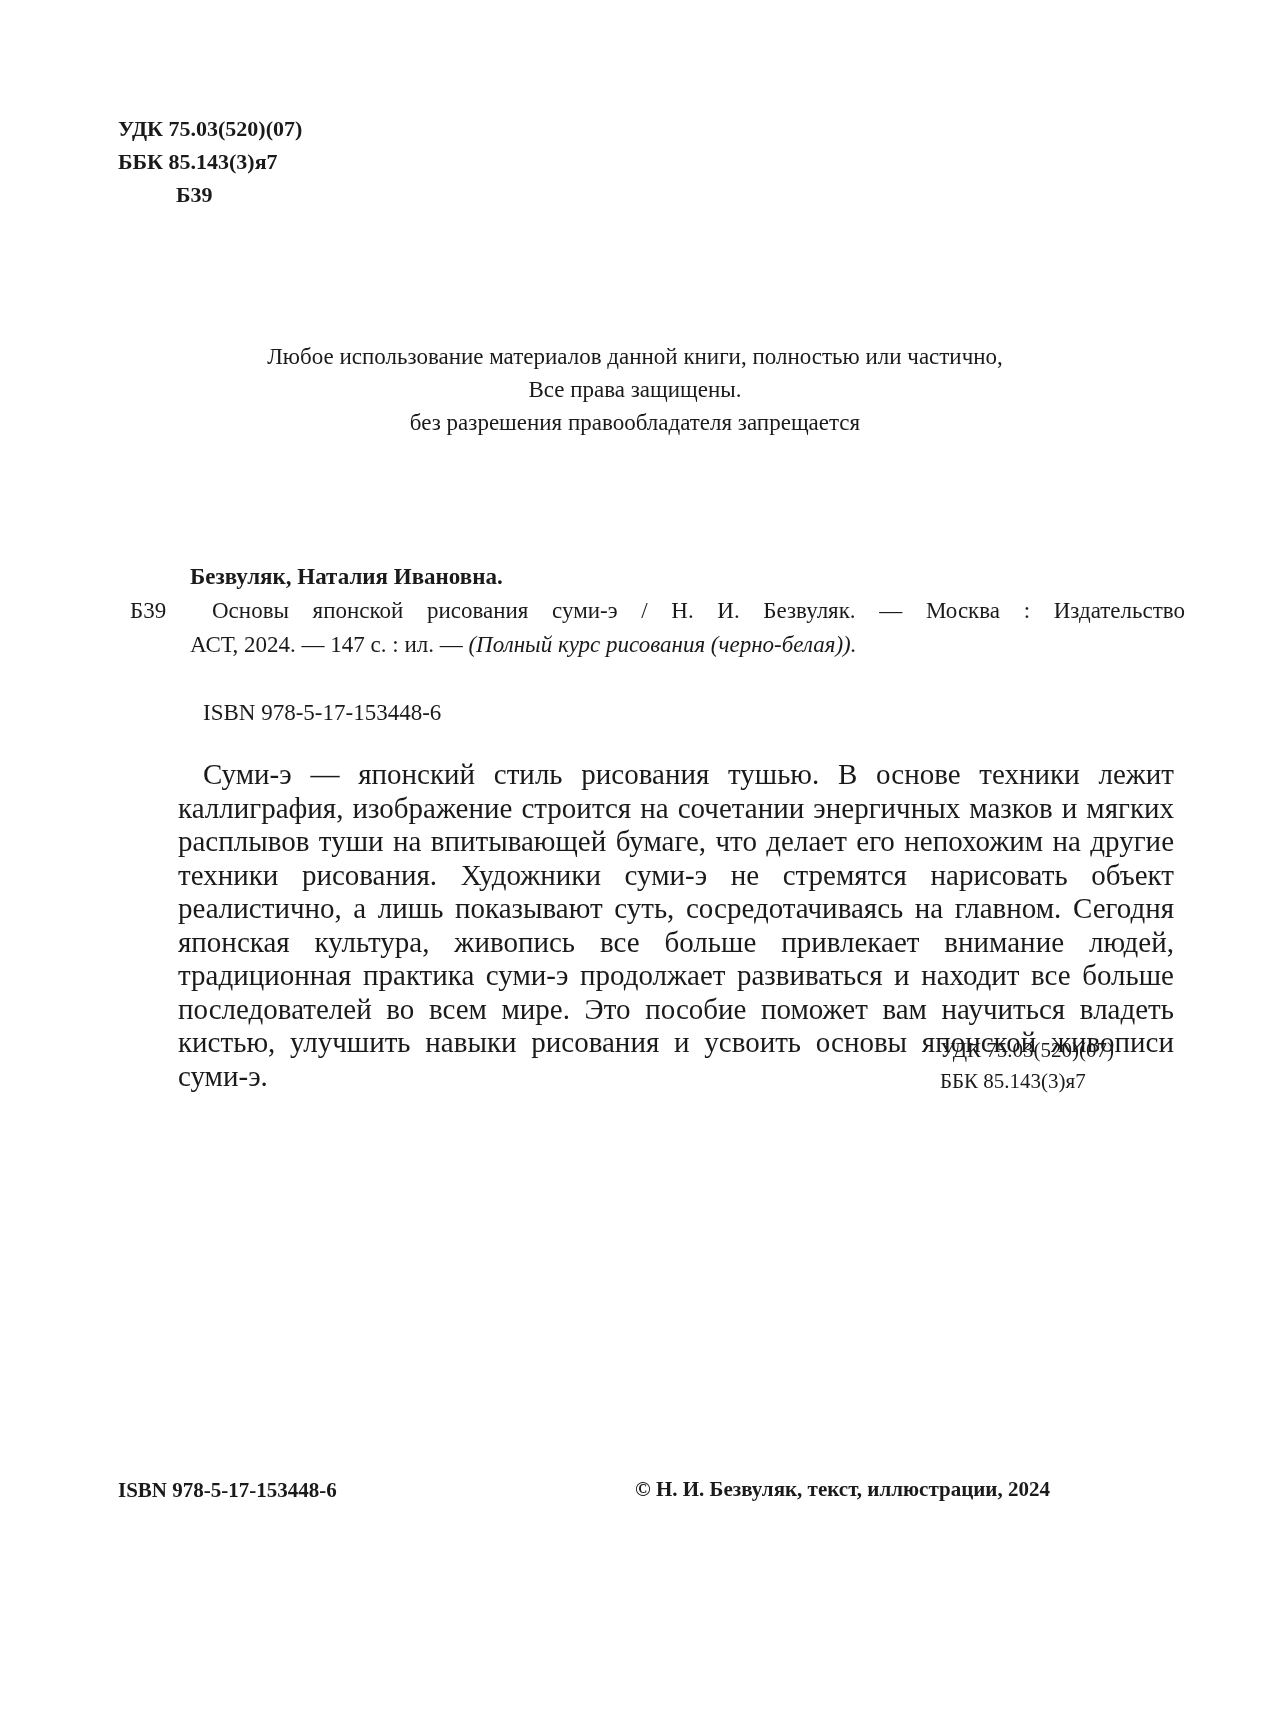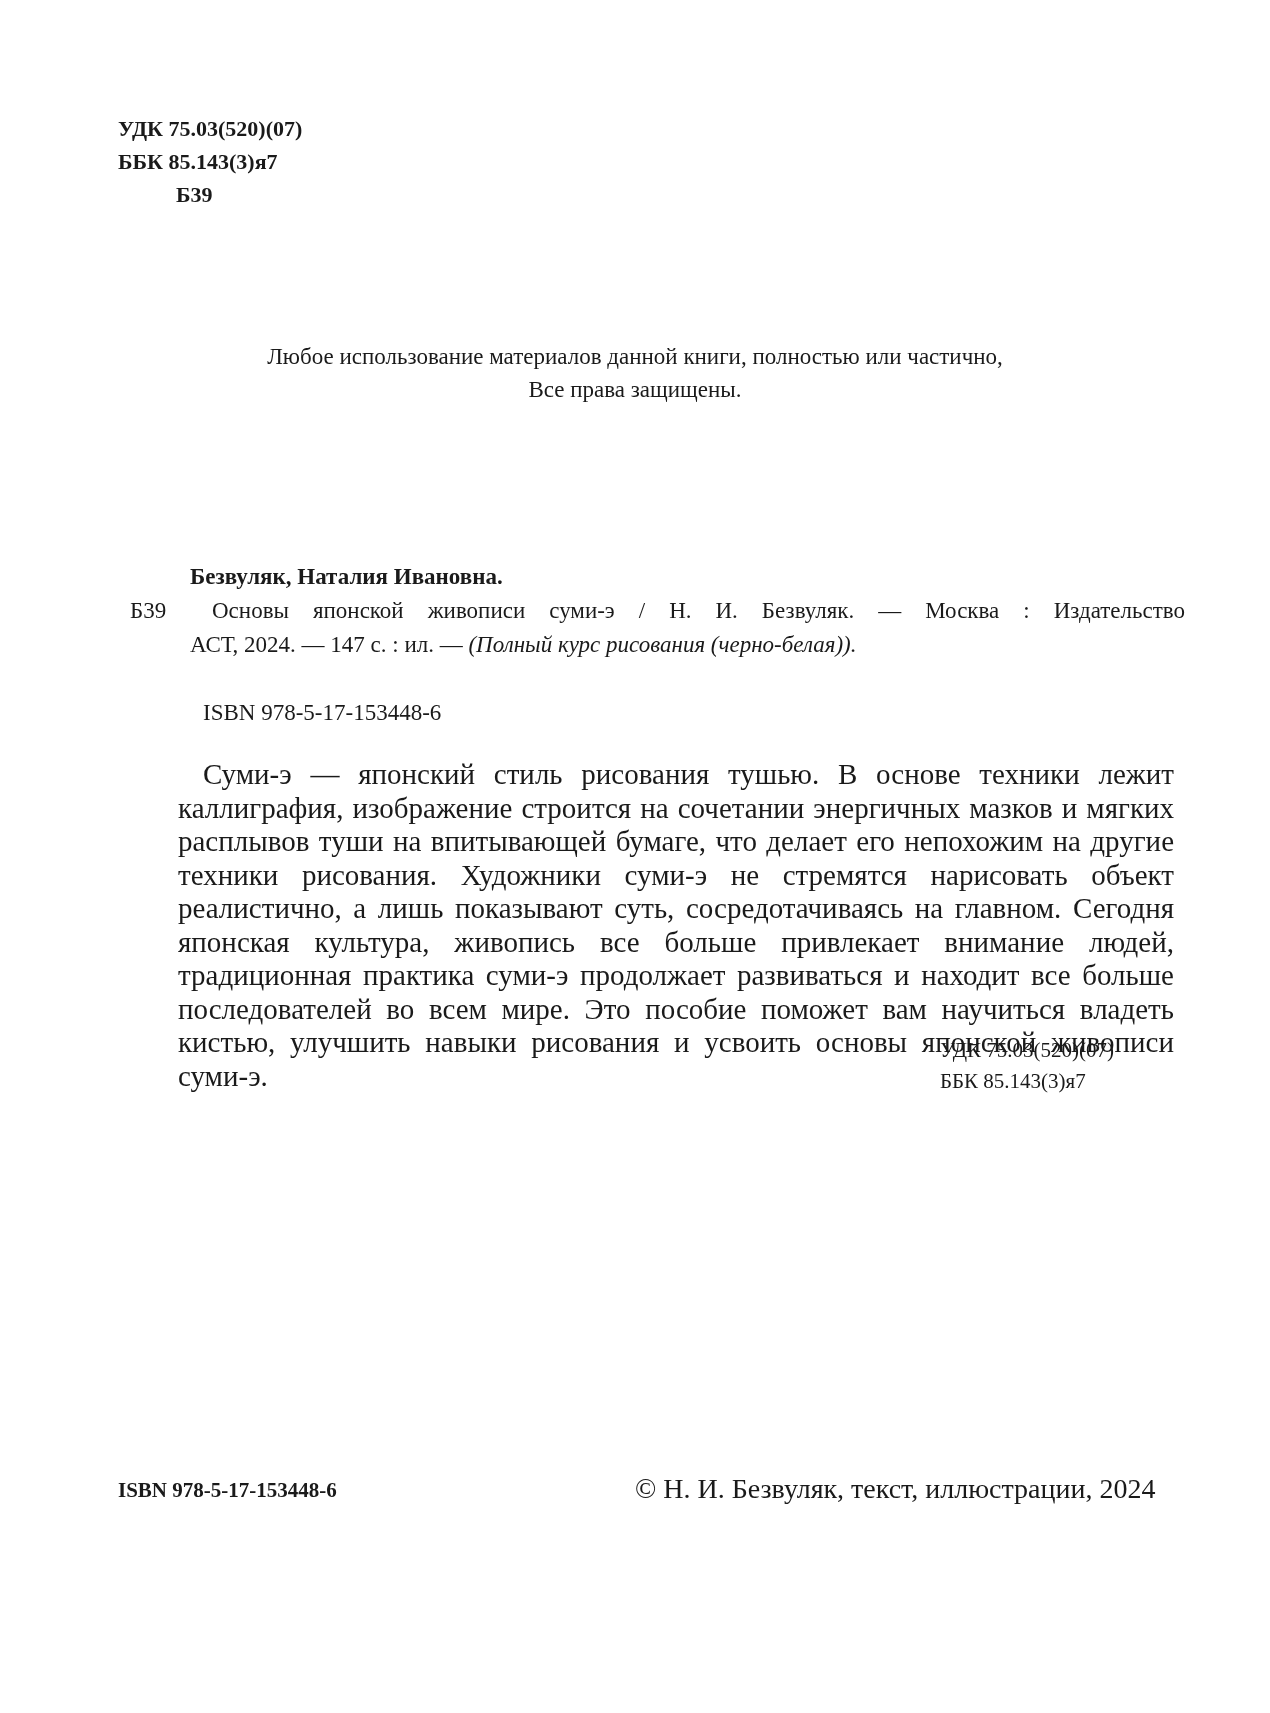--- a/index.html
+++ b/index.html
@@ -23,41 +23,42 @@
     .biblio .desc-cont { padding-left: 60px; }
     .biblio .desc-cont i { }
     .isbn-inline { left: 203px; top: 700px; font-family: "Liberation Serif", serif; font-size: 23px; }
     .abstract {
       left: 178px; top: 758px; width: 996px; white-space: normal;
       font-family: "Liberation Serif", serif; font-size: 29px; line-height: 33.5px;
       text-align: justify; text-indent: 25px;
     }
     .cls-right { left: 940px; top: 1035px; font-family: "Liberation Serif", serif; font-size: 21px; line-height: 31px; }
     .isbn-bottom { left: 118px; top: 1478px; font-size: 21px; font-weight: bold; font-family: "Liberation Serif", serif; }
-    .copyrights { left: 635px; top: 1475px; font-family: "Liberation Serif", serif; font-size: 28px; line-height: 28px; }
+    .copyrights { left: 635px; top: 1475px; font-family: "Liberation Serif", serif; font-size: 21px; line-height: 28px; font-weight: bold; }
   </style>
 </head>
 <body>
 
 <div class="abs cls-block">
   <div>УДК 75.03(520)(07)</div>
   <div>ББК 85.143(3)я7</div>
   <div class="line3">Б39</div>
 </div>
 
 <div class="abs rights">
   <div>Любое использование материалов данной книги, полностью или частично,</div>
   <div>Все права защищены.</div>
+  <div>без разрешения правообладателя запрещается</div>
 </div>
 
 <div class="abs biblio">
   <div class="author">Безвуляк, Наталия Ивановна.</div>
   <div class="row">
     <span class="code">Б39</span>
-    <span class="desc" style="padding-left:22px">Основы японской живописи суми-э / Н. И. Безвуляк. — Москва : Издательство</span>
+    <span class="desc" style="padding-left:22px">Основы японской рисования суми-э / Н. И. Безвуляк. — Москва : Издательство</span>
   </div>
   <div class="desc-cont">
     <span>АСТ, 2024. — 147 с. : ил. — </span><i>(Полный курс рисования (черно-белая)).</i>
   </div>
 </div>
 
 <div class="abs isbn-inline">ISBN 978-5-17-153448-6</div>
 
 <div class="abs abstract">Суми-э — японский стиль рисования тушью. В основе техники лежит каллиграфия, изображение строится на сочетании энергичных мазков и мягких расплывов туши на впитывающей бумаге, что делает его непохожим на другие техники рисования. Художники суми-э не стремятся нарисовать объект реалистично, а лишь показывают суть, сосредотачиваясь на главном. Сегодня японская культура, живопись все больше привлекает внимание людей, традиционная практика суми-э продолжает развиваться и находит все больше последователей во всем мире. Это пособие поможет вам научиться владеть кистью, улучшить навыки рисования и усвоить основы японской живописи суми-э.</div>
 

